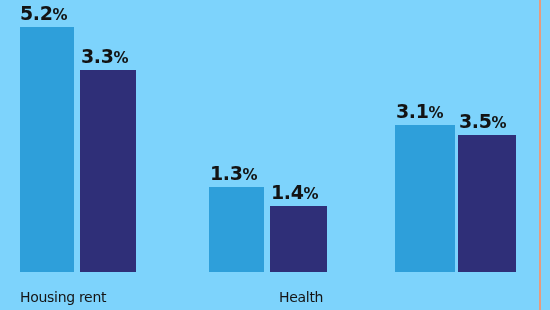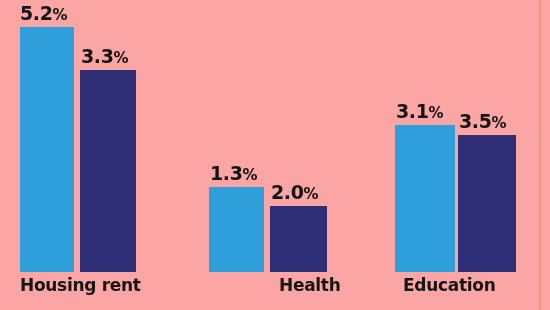--- a/index.html
+++ b/index.html
@@ -10,21 +10,21 @@
     width: 550px;
     height: 310px;
     background: #ffffff;
     font-family: "Liberation Sans", sans-serif;
     overflow: hidden;
   }
   #chart-root {
     position: relative;
     width: 550px;
     height: 310px;
-    background: #fca5a5;
+    background: #7dd3fc;
   }
   .plot-area {
     position: absolute;
     left: 0;
     top: 0;
     width: 550px;
     height: 310px;
   }
   .bar {
     position: absolute;
@@ -42,24 +42,24 @@
     color: #131313;
     white-space: nowrap;
     line-height: 1;
   }
   .value-label .pct {
     font-size: 15px;
   }
 
   .cat-label {
     position: absolute;
-    bottom: 16px;
+    bottom: 6px;
     font-family: "DejaVu Sans", sans-serif;
-    font-weight: 700;
-    font-size: 17px;
+    font-weight: 400;
+    font-size: 14px;
     letter-spacing: -0.3px;
     color: #151515;
     white-space: nowrap;
     line-height: 1;
   }
 
   .edge-rule {
     position: absolute;
     top: 0;
     width: 2px;
@@ -90,36 +90,35 @@
 
     <div class="bar series-a" style="left:209px; width:55px; height:85px;"></div>
 
     <div class="value-label" style="left:210px; bottom:127px;">
       <span>1.3</span><span class="pct">%</span>
     </div>
 
     <div class="bar series-b" style="left:270px; width:57px; height:66px;"></div>
 
     <div class="value-label" style="left:271px; bottom:108px;">
-      <span>2.0</span><span class="pct">%</span>
+      <span>1.4</span><span class="pct">%</span>
     </div>
 
     <div class="cat-label" style="left:233px;margin-left:46px;">Health</div>
 
     <div class="bar series-a" style="left:395px; width:60px; height:147px;"></div>
 
     <div class="value-label" style="left:396px; bottom:189px;margin-top:28px;">
       <span>3.1</span><span class="pct">%</span>
     </div>
 
     <div class="bar series-b" style="left:458px; width:58px; height:137px;"></div>
 
     <div class="value-label" style="left:459px; bottom:179px;">
       <span>3.5</span><span class="pct">%</span>
     </div>
 
-    <div class="cat-label" style="left:403px;">Education</div>
 
   </div>
 
   <div class="edge-rule" style="left:539px;"></div>
 
 </div>
 
 </body></html>

